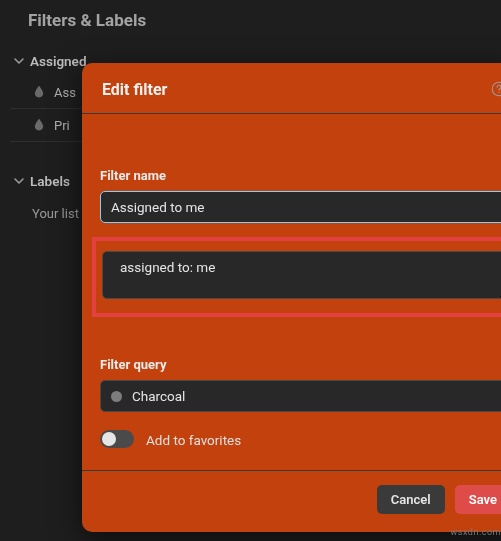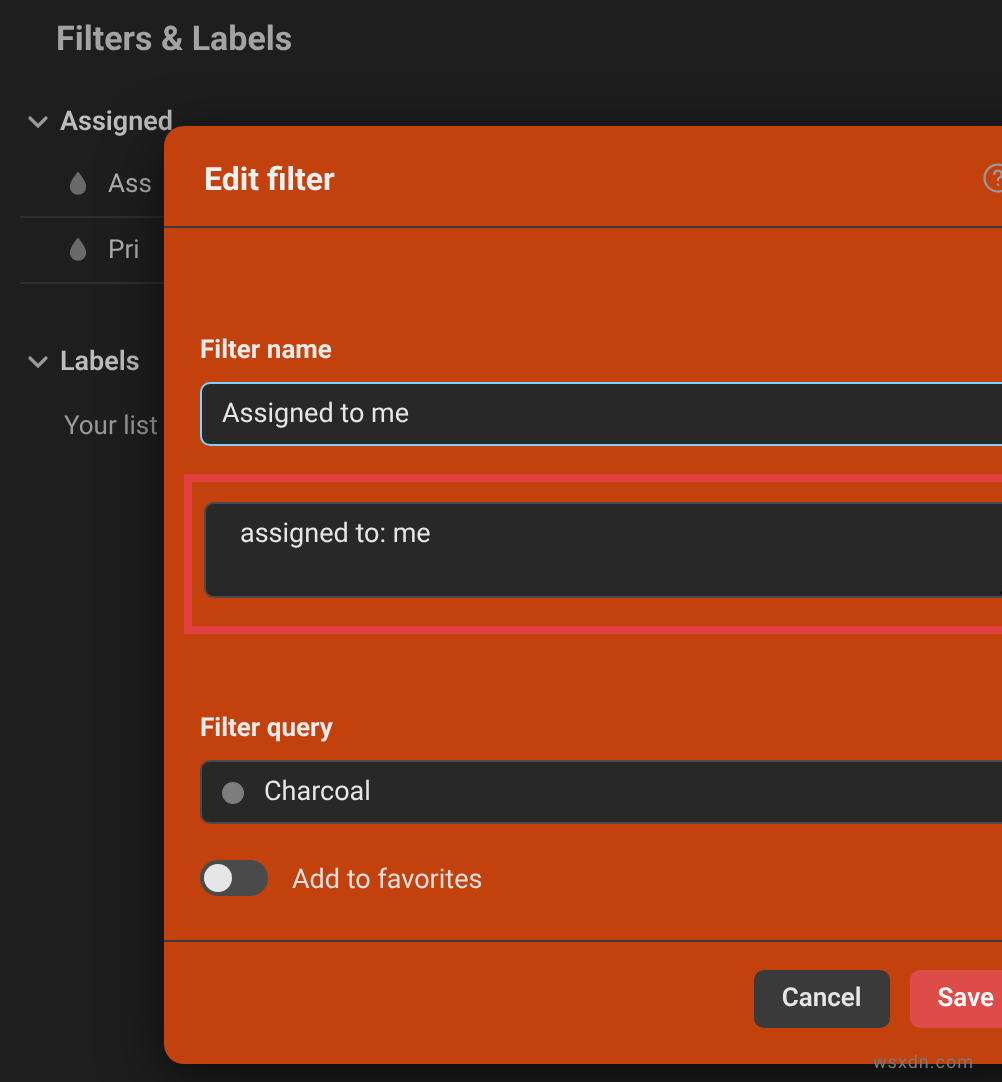--- a/index.html
+++ b/index.html
@@ -202,21 +202,21 @@
     .btn-cancel {
       background: #3a3a3a;
       color: #e6e6e6;
     }
     .btn-save {
       background: #de4c4a;
       color: #fff;
     }
     .watermark {
       position: absolute;
-      right: 14px;
+      right: 0;
       bottom: 4px;
       font-size: 9px;
       color: #7a7a7a;
       letter-spacing: 0.5px;
       text-align: center;
     }
   </style>
 </head>
 <body>
 

